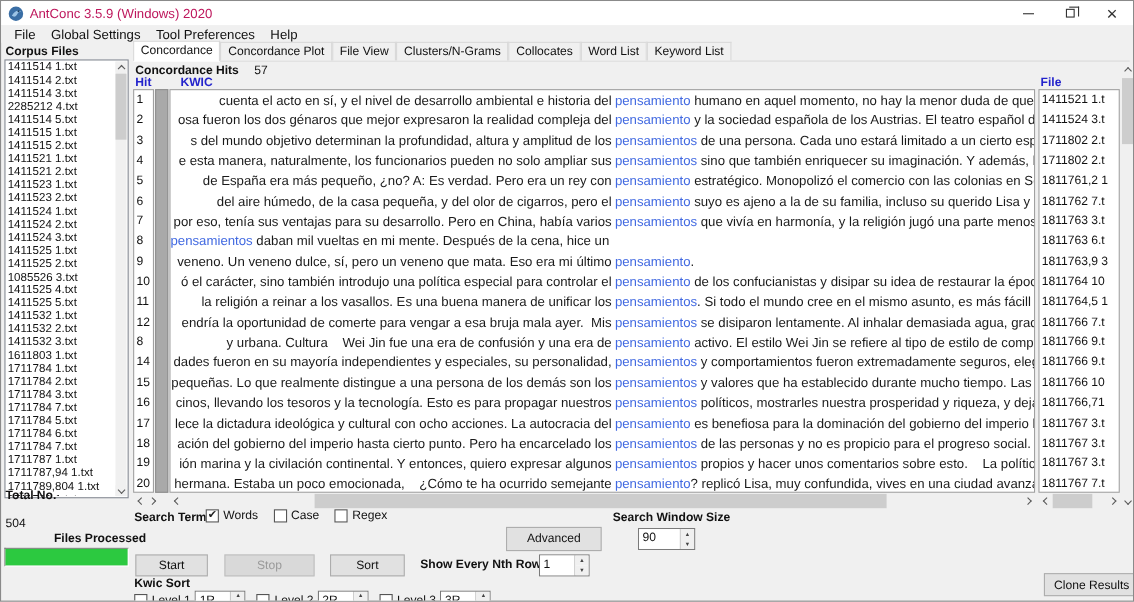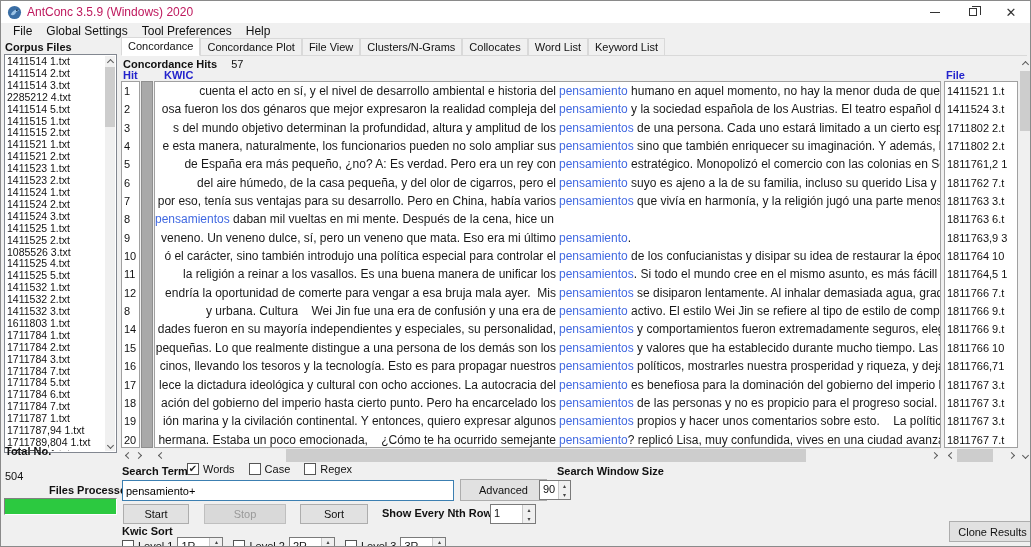--- a/index.html
+++ b/index.html
@@ -88,21 +88,21 @@
   .opt{display:flex;align-items:center;gap:4px;}
   .cb{display:inline-flex;width:12px;height:12px;border:1px solid #555;background:#fff;font-size:10px;line-height:10px;align-items:center;justify-content:center;color:#222;}
   .search-input{position:absolute;left:121px;top:479px;width:332px;height:21px;border:1px solid #3c7fb1;background:#fff;font-family:"Liberation Sans",sans-serif;font-size:11px;padding:0 3px;}
   .btn{background:var(--btnbg);border:1px solid var(--btnbd);font-size:11px;display:flex;align-items:center;justify-content:center;}
   .advanced-btn{position:absolute;left:459px;top:478px;width:87px;height:22px;}
   .sws-label{position:absolute;left:556px;top:464px;}
   .spin{display:inline-flex;border:1px solid #7a7a7a;background:#fff;height:20px;align-items:stretch;}
   .spin-val{flex:1;padding:2px 3px;font-size:11px;background:#fff;}
   .spin-btns{width:13px;display:flex;flex-direction:column;border-left:1px solid #c8c8c8;}
   .sb{flex:1;display:flex;align-items:center;justify-content:center;font-size:6px;color:#444;background:#f0f0f0;line-height:6px;}
-  .sws-spin{position:absolute;left:538px;top:479px;width:32px;}
+  .sws-spin{position:absolute;left:579px;top:479px;width:52px;}
   .start-btn{position:absolute;left:122px;top:503px;width:66px;height:20px;}
   .stop-btn{position:absolute;left:203px;top:503px;width:82px;height:20px;background:#d9d9d9;border-color:#bfbfbf;color:#9a9a9a;}
   .sort-btn{position:absolute;left:299px;top:503px;width:68px;height:20px;}
   .nth-label{position:absolute;left:381px;top:506px;}
   .nth-spin{position:absolute;left:489px;top:503px;width:46px;}
   .kwicsort-label{position:absolute;left:121px;top:524px;}
   .levels{position:absolute;left:121px;top:536px;display:flex;align-items:center;}
   .level{display:flex;align-items:center;}
   .lv-label{margin:0 4px 0 4px;white-space:pre;}
   .level .spin{width:46px;height:18px;margin-right:10px;}
@@ -329,21 +329,20 @@
       </div>
       <div class="opt">
         <span class="cb"></span>
         <span class="opt-label">Case</span>
       </div>
       <div class="opt">
         <span class="cb"></span>
         <span class="opt-label">Regex</span>
       </div>
     </div>
-  <input class="search-input" value="pensamiento+" style="">
   <div class="btn advanced-btn">Advanced</div>
   <div class="lbl sws-label">Search Window Size</div>
   <span class="spin sws-spin">
     <span class="spin-val">90</span>
     <span class="spin-btns">
         <span class="sb">▴</span>
         <span class="sb">▾</span>
       </span>
   </span>
 

